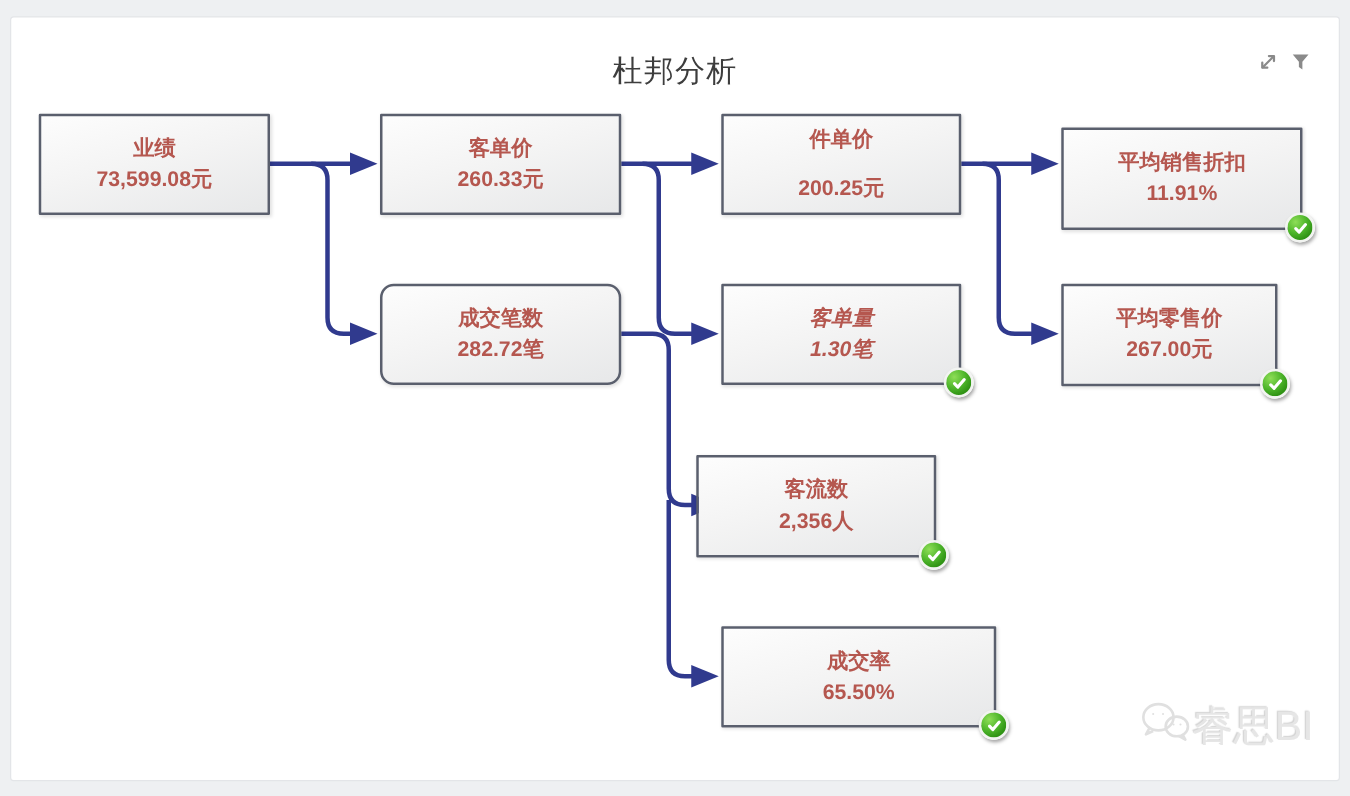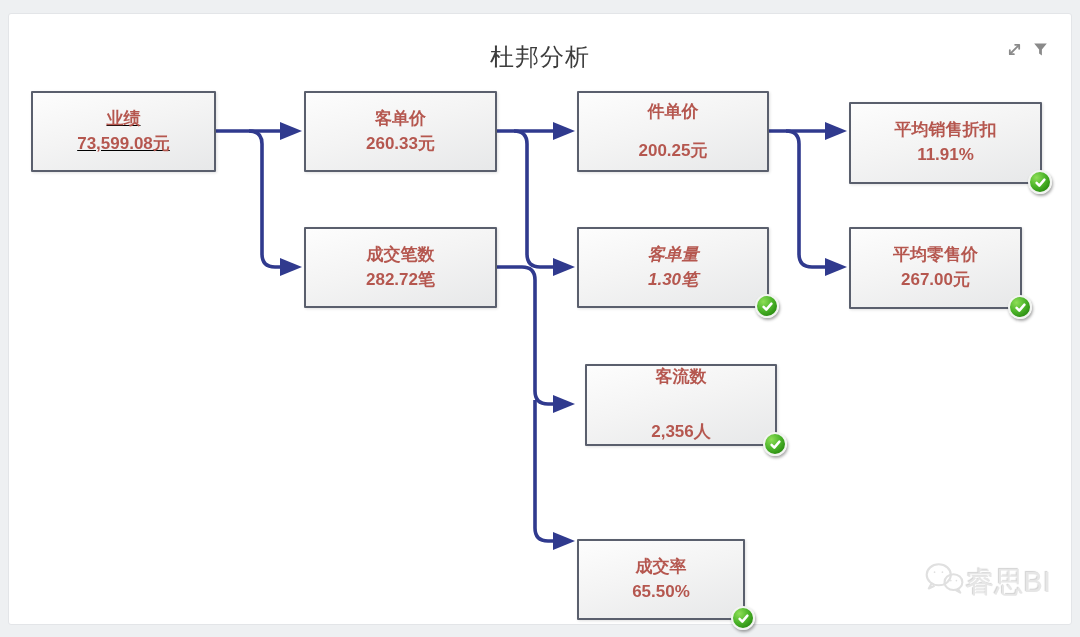--- a/index.html
+++ b/index.html
@@ -40,34 +40,34 @@
     position:absolute; right:-12px; bottom:-12px;
     width:24px; height:24px; border-radius:50%;
     background:radial-gradient(circle at 32% 28%, #8ede57 0%, #4db52a 45%, #2f9214 75%, #277c0e 100%);
     border:2px solid #f2f4f1;
     box-shadow:1px 2px 3px rgba(0,0,0,0.35);
     display:flex; align-items:center; justify-content:center;
   }
   .check-badge svg { width:13px; height:13px; }
 
   
-  #n-performance        { left:22px;  top:77px;  width:185px; height:81px;text-decoration:underline; }
+  #n-performance        { left:22px;  top:77px;  width:185px; height:81px; }
   #n-avg-ticket         { left:295px; top:77px;  width:193px; height:81px; }
   #n-unit-price         { left:568px; top:77px;  width:192px; height:81px;gap:16px; }
   #n-avg-sales-discount { left:840px; top:76px;  width:193px; height:82px;margin-top:12px; }
-  #n-deal-count         { left:295px; top:213px; width:193px; height:81px; }
+  #n-deal-count         { left:295px; top:213px; width:193px; height:81px;border-radius:11px; }
   #n-items-per-ticket   { left:568px; top:213px; width:192px; height:81px;font-style:italic; }
   #n-avg-retail-price   { left:840px; top:213px; width:173px; height:82px; }
-  #n-traffic            { left:576px; top:350px; width:192px; height:82px;justify-content:space-between; }
-  #n-conversion-rate    { left:568px; top:487px; width:168px; height:81px;margin-top:38px; }
+  #n-traffic            { left:548px; top:350px; width:192px; height:82px; }
+  #n-conversion-rate    { left:568px; top:487px; width:220px; height:81px; }
 
   .watermark {
     position:absolute; right:20px; bottom:20px;
     display:flex; align-items:center; gap:1px;
-    color:#e6e6e6; font-size:29px; font-weight:400;
+    color:#e6e6e6; font-size:33px; font-weight:400;
     text-shadow:1px 1px 1px #ffffff, -1px -1px 1px #d2d2d2;
     user-select:none;
   }
 </style>
 </head>
 <body>
 
 <div class="page">
   <div class="card">
 

